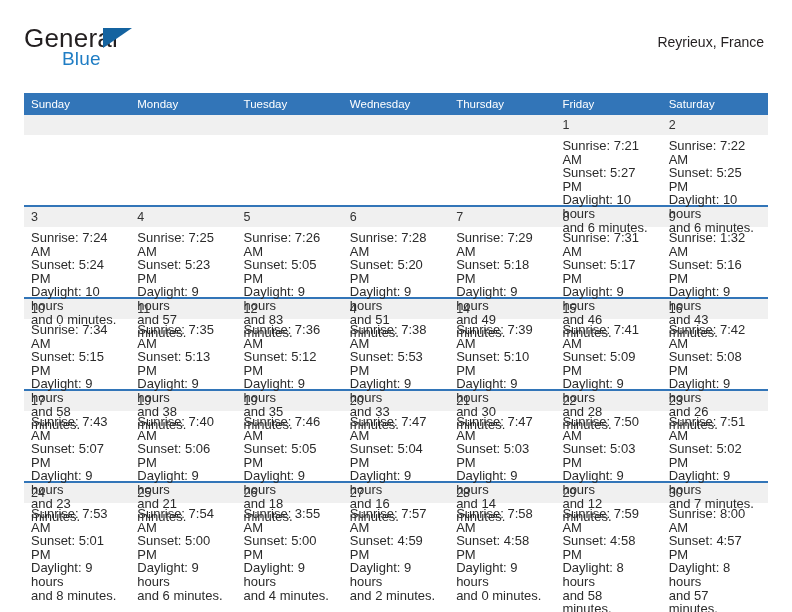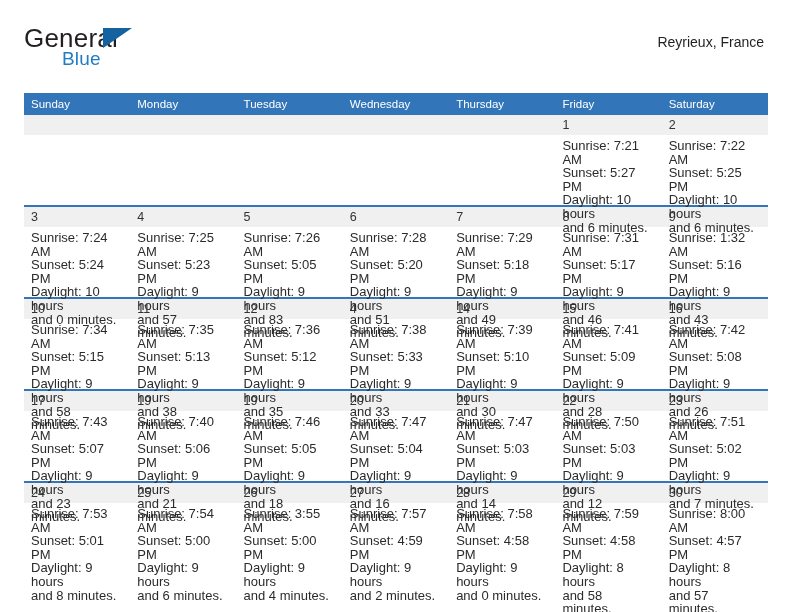--- a/index.html
+++ b/index.html
@@ -363,21 +363,21 @@
                 <div>Daylight: 9 hours</div>
                 <div>and 35 minutes.</div>
               </div>
             </div>
           </td>
           <td>
             <div class="day-cell-inner">
               <div class="day-number">4</div>
               <div class="day-info">
                 <div>Sunrise: 7:38 AM</div>
-                <div>Sunset: 5:33 PM</div>
+                <div>Sunset: 5:53 PM</div>
                 <div>Daylight: 9 hours</div>
                 <div>and 33 minutes.</div>
               </div>
             </div>
           </td>
           <td>
             <div class="day-cell-inner">
               <div class="day-number">14</div>
               <div class="day-info">
                 <div>Sunrise: 7:39 AM</div>

